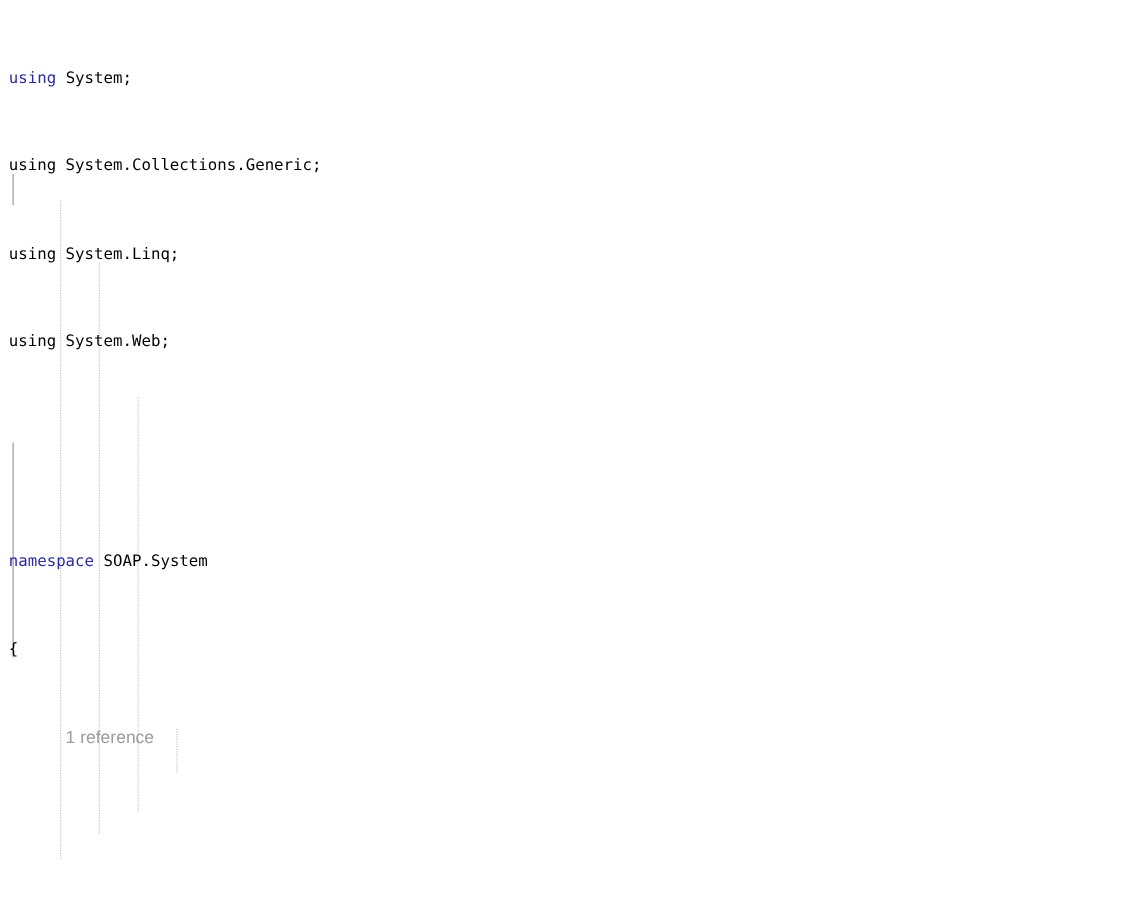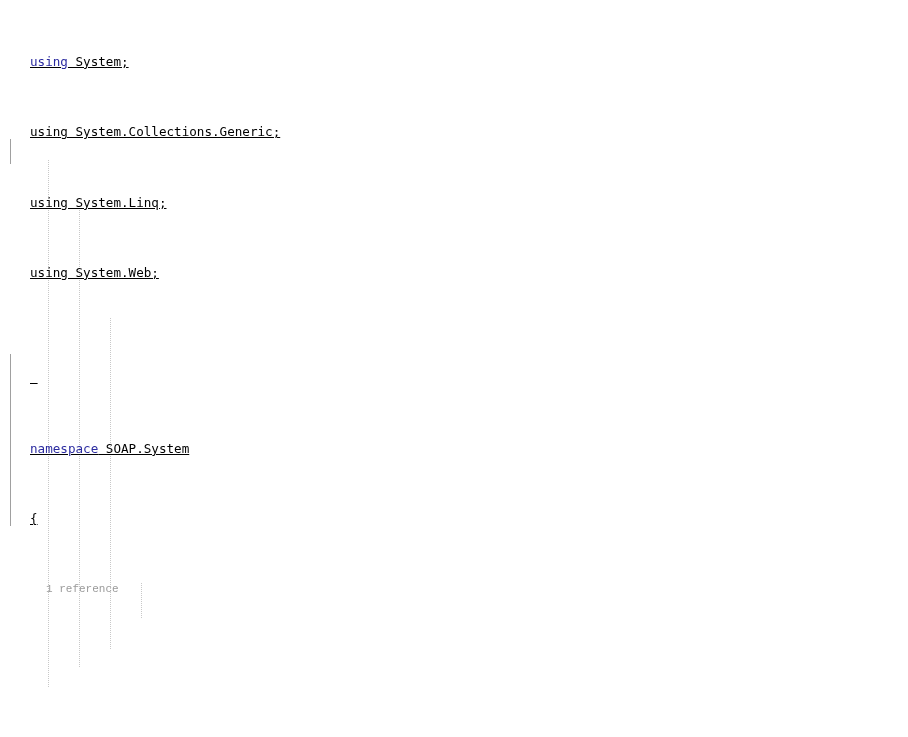--- a/index.html
+++ b/index.html
@@ -31,35 +31,35 @@
     font-family: "DejaVu Sans Mono", "Liberation Mono", monospace;
     font-size: 12.6px;
     line-height: 17.6px;
     white-space: pre;
     color: #000000;
   }
 
   .ln {
     position: relative;
     height: 17.6px;
-    padding-left: 30px;
+    padding-left: 7px;
     white-space: pre;
-    text-decoration: underline;
   }
 
   
   .lens {
     position: relative;
     height: 17.6px;
     padding-left: 13px;
-    font-family: Liberation Mono, monospace;
-    font-size: 11px;
+    font-family: Liberation Sans, sans-serif;
+    font-size: 14px;
     line-height: 17.6px;
     color: #9b9b9b;
     white-space: pre;
+    margin-left: 20px;
   }
 
   
   .kw   { color: #2b2ba0; }
   .pl   { color: #000000; }            
   .dim  { color: #000000; }            
 
   
   .guide {
     position: absolute;

